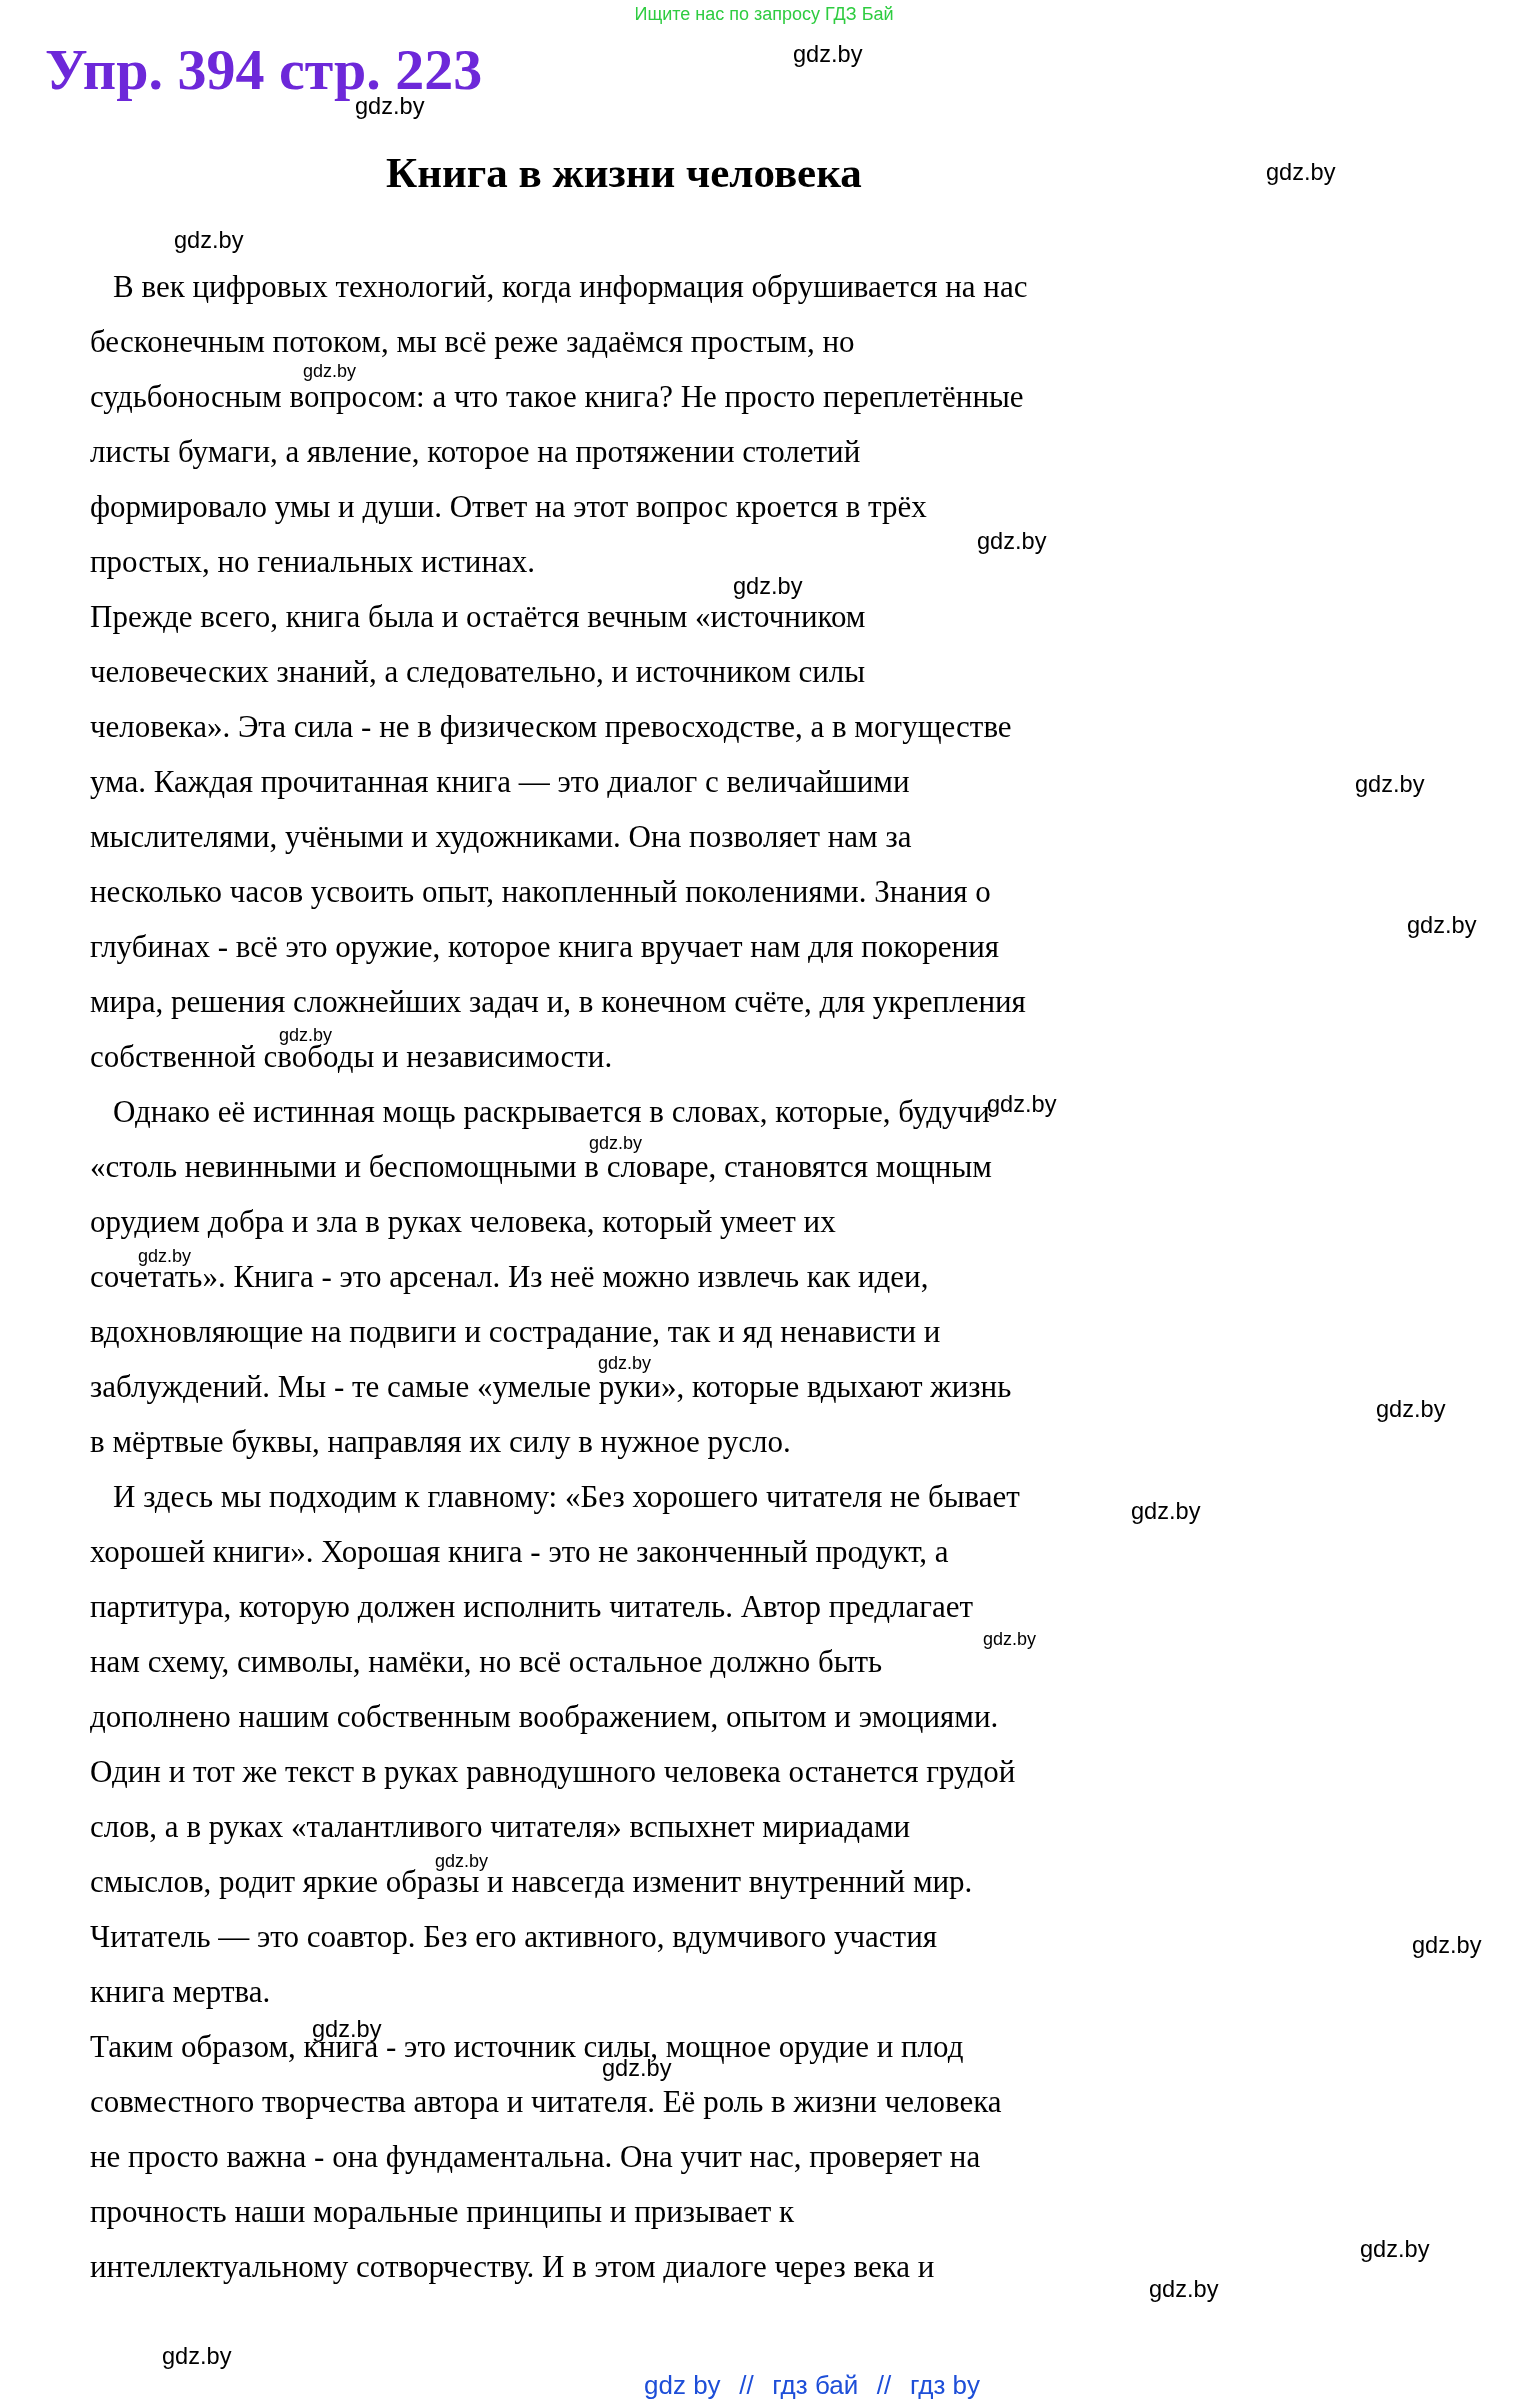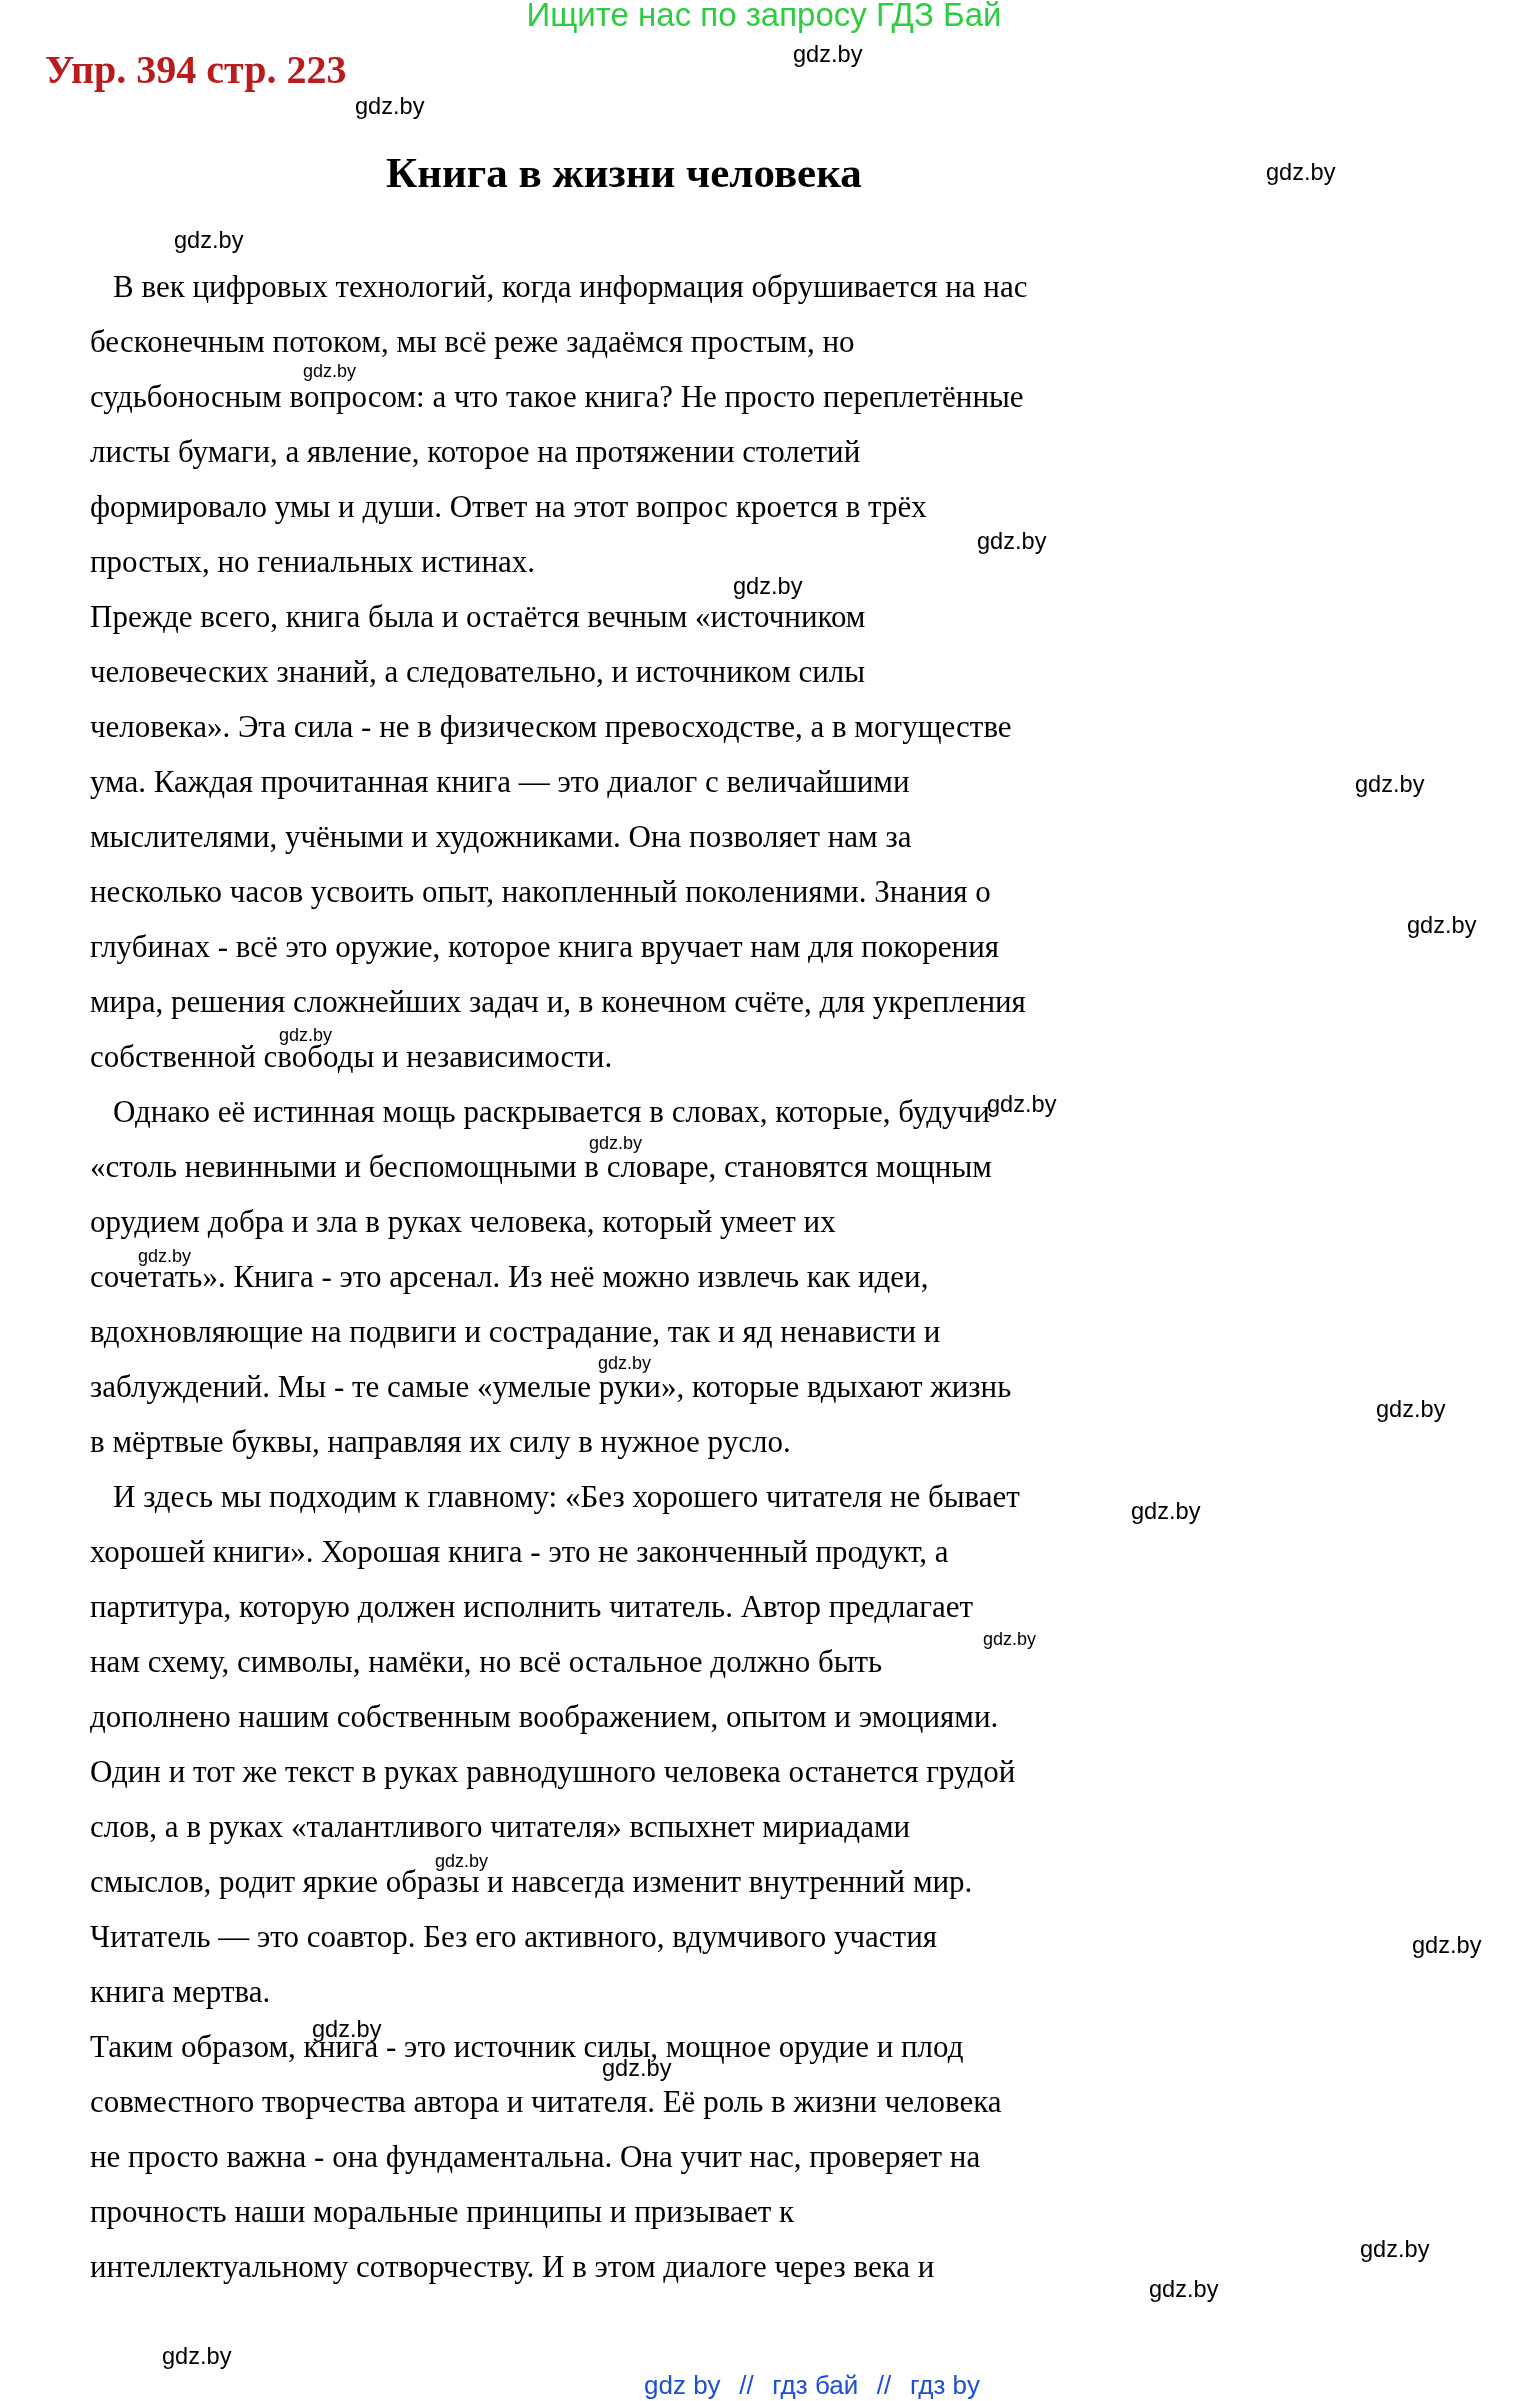--- a/index.html
+++ b/index.html
@@ -1,26 +1,26 @@
 <!DOCTYPE html>
 <html style="font-size:13px"><head>
 <meta charset="utf-8">
 <style>
   html, body { margin: 0; padding: 0; background: #ffffff; }
   body { width: 1528px; height: 2401px; position: relative; overflow: hidden; }
   .header-banner {
     position: absolute; left: 0; top: 0; width: 1528px; height: 29px;
     text-align: center; font-family: "Liberation Sans", sans-serif;
-    font-size: 33px; line-height: 29px; color: #2ecc40;
+    font-size: 18px; line-height: 29px; color: #2ecc40;
     text-decoration: none;
   }
   .exercise-title {
     position: absolute; left: 45px; top: 41px;
     font-family: "Liberation Serif", serif; font-weight: bold;
-    font-size: 40px; line-height: 57px; color: #b91c1c;
+    font-size: 58px; line-height: 57px; color: #6d28d9;
     white-space: nowrap;
   }
   .essay-title {
     position: absolute; left: 362px; top: 147px;
     font-family: "Liberation Serif", serif; font-weight: bold;
     font-size: 43px; line-height: 52px; color: #000;
     white-space: nowrap;
     margin-left: 24px;
   }
   .body-text {

